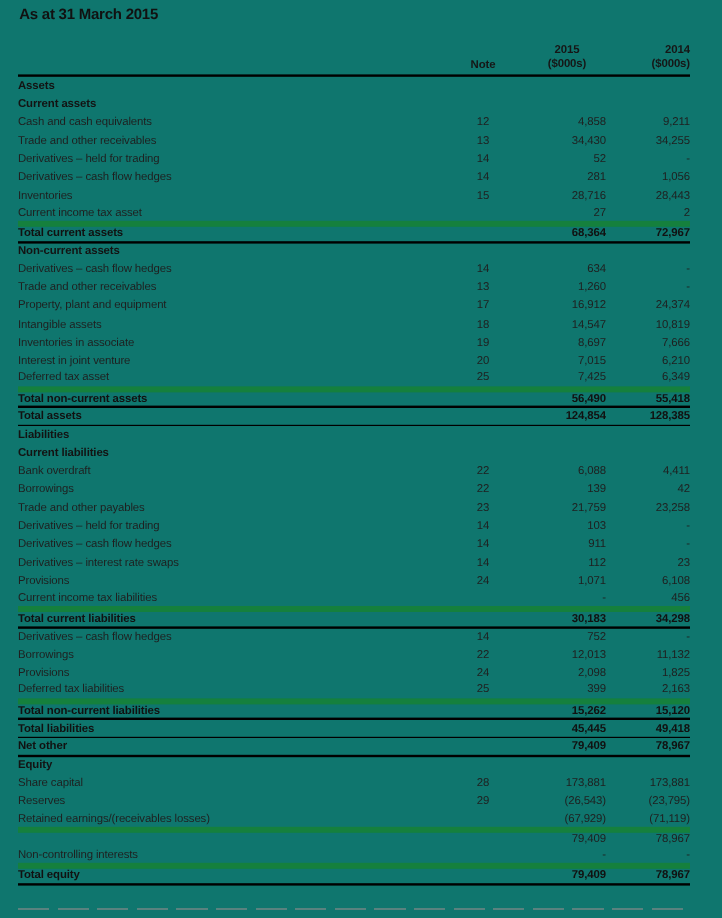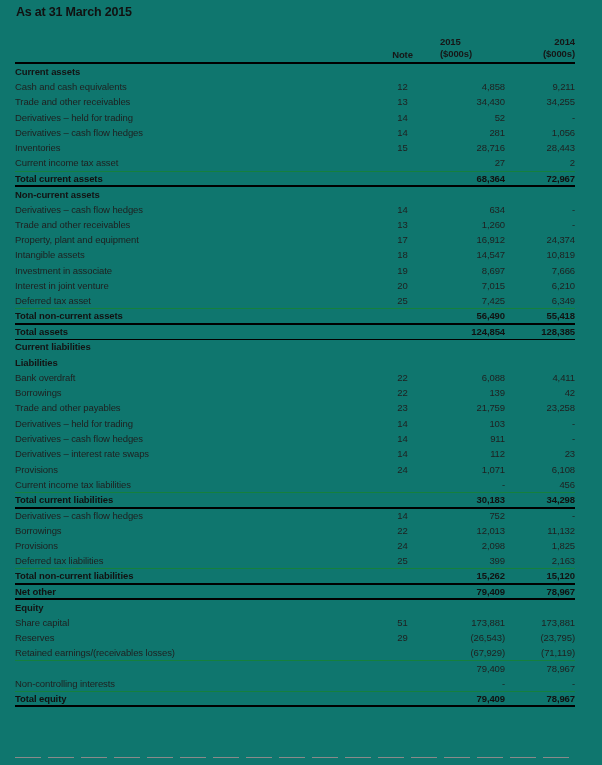--- a/index.html
+++ b/index.html
@@ -22,39 +22,39 @@
   .thead{
     display:flex;align-items:flex-end;
     height:26px;
     border-bottom:2.5px solid #000;
     padding-bottom:2px;
     font-size:9.5px;font-weight:700;color:#161616;
     letter-spacing:-0.1px;
   }
   .h-label{width:350px;}
   .h-note{width:75px;text-align:center;}
-  .h-y2015{width:65px;text-align:left;line-height:1.25;}
+  .h-y2015{width:65px;text-align:center;line-height:1.25;}
   .h-y2014{width:70px;text-align:right;line-height:1.25;}
   table.fin{
     border-collapse:collapse;table-layout:fixed;width:560px;
   }
   table.fin td{
     padding:0;vertical-align:middle;
     font-size:9.5px;line-height:1;
     color:#1f1f1f;letter-spacing:-0.1px;
     white-space:nowrap;overflow:hidden;
   }
   tr.row{height:15.3px;}
   td.col-label{width:350px;text-align:left;padding-left:2px;}
   td.col-note{width:75px;text-align:center;}
   td.col-y2015{width:65px;text-align:right;margin-top:30px;}
   td.col-y2014{width:70px;text-align:right;}
   tr.section td{font-weight:700;color:#131313;}
   tr.total td{font-weight:700;color:#111;}
-  tr.rule-thin td{border-bottom:1px solid #15803d;}
+  tr.rule-thin td{border-bottom:5px solid #15803d;}
   tr.rule-medium td{border-bottom:1.5px solid #000;}
   tr.rule-thick td{border-bottom:2.5px solid #000;}
   tr.rule-double td{border-bottom:2.5px solid #000;}
   .bottom-rule2{
     position:absolute;left:15px;top:757px;width:560px;height:1px;
     background:repeating-linear-gradient(90deg,#8a8a8a 0 26px,transparent 26px 33px);
   }
 </style>
 </head>
 <body>
@@ -74,20 +74,26 @@
       </div>
       <div class="h-y2014">
         <div>2014</div>
         <div>($000s)</div>
       </div>
     </div>
 
     <table class="fin">
       <tbody>
           <tr class="row section rule-none">
+            <td class="col-label">Assets</td>
+            <td class="col-note"></td>
+            <td class="col-y2015"></td>
+            <td class="col-y2014"></td>
+          </tr>
+          <tr class="row section rule-none">
             <td class="col-label">Current assets</td>
             <td class="col-note"></td>
             <td class="col-y2015"></td>
             <td class="col-y2014"></td>
           </tr>
           <tr class="row data rule-none">
             <td class="col-label">Cash and cash equivalents</td>
             <td class="col-note">12</td>
             <td class="col-y2015">4,858</td>
             <td class="col-y2014">9,211</td>
@@ -152,21 +158,21 @@
             <td class="col-y2015">16,912</td>
             <td class="col-y2014">24,374</td>
           </tr>
           <tr class="row data rule-none">
             <td class="col-label">Intangible assets</td>
             <td class="col-note">18</td>
             <td class="col-y2015">14,547</td>
             <td class="col-y2014">10,819</td>
           </tr>
           <tr class="row data rule-none">
-            <td class="col-label">Investment in associate</td>
+            <td class="col-label">Inventories in associate</td>
             <td class="col-note">19</td>
             <td class="col-y2015">8,697</td>
             <td class="col-y2014">7,666</td>
           </tr>
           <tr class="row data rule-none">
             <td class="col-label">Interest in joint venture</td>
             <td class="col-note">20</td>
             <td class="col-y2015">7,015</td>
             <td class="col-y2014">6,210</td>
           </tr>
@@ -182,27 +188,27 @@
             <td class="col-y2015">56,490</td>
             <td class="col-y2014">55,418</td>
           </tr>
           <tr class="row total rule-medium">
             <td class="col-label">Total assets</td>
             <td class="col-note"></td>
             <td class="col-y2015">124,854</td>
             <td class="col-y2014">128,385</td>
           </tr>
           <tr class="row section rule-none">
+            <td class="col-label">Liabilities</td>
+            <td class="col-note"></td>
+            <td class="col-y2015"></td>
+            <td class="col-y2014"></td>
+          </tr>
+          <tr class="row section rule-none">
             <td class="col-label">Current liabilities</td>
-            <td class="col-note"></td>
-            <td class="col-y2015"></td>
-            <td class="col-y2014"></td>
-          </tr>
-          <tr class="row section rule-none">
-            <td class="col-label">Liabilities</td>
             <td class="col-note"></td>
             <td class="col-y2015"></td>
             <td class="col-y2014"></td>
           </tr>
           <tr class="row data rule-none">
             <td class="col-label">Bank overdraft</td>
             <td class="col-note">22</td>
             <td class="col-y2015">6,088</td>
             <td class="col-y2014">4,411</td>
           </tr>
@@ -277,35 +283,41 @@
             <td class="col-note">25</td>
             <td class="col-y2015">399</td>
             <td class="col-y2014">2,163</td>
           </tr>
           <tr class="row total rule-thick">
             <td class="col-label">Total non-current liabilities</td>
             <td class="col-note"></td>
             <td class="col-y2015">15,262</td>
             <td class="col-y2014">15,120</td>
           </tr>
+          <tr class="row total rule-medium">
+            <td class="col-label">Total liabilities</td>
+            <td class="col-note"></td>
+            <td class="col-y2015">45,445</td>
+            <td class="col-y2014">49,418</td>
+          </tr>
           <tr class="row total rule-thick">
             <td class="col-label">Net other</td>
             <td class="col-note"></td>
             <td class="col-y2015">79,409</td>
             <td class="col-y2014">78,967</td>
           </tr>
           <tr class="row section rule-none">
             <td class="col-label">Equity</td>
             <td class="col-note"></td>
             <td class="col-y2015"></td>
             <td class="col-y2014"></td>
           </tr>
           <tr class="row data rule-none">
             <td class="col-label">Share capital</td>
-            <td class="col-note">51</td>
+            <td class="col-note">28</td>
             <td class="col-y2015">173,881</td>
             <td class="col-y2014">173,881</td>
           </tr>
           <tr class="row data rule-none">
             <td class="col-label">Reserves</td>
             <td class="col-note">29</td>
             <td class="col-y2015">(26,543)</td>
             <td class="col-y2014">(23,795)</td>
           </tr>
           <tr class="row data rule-thin">

